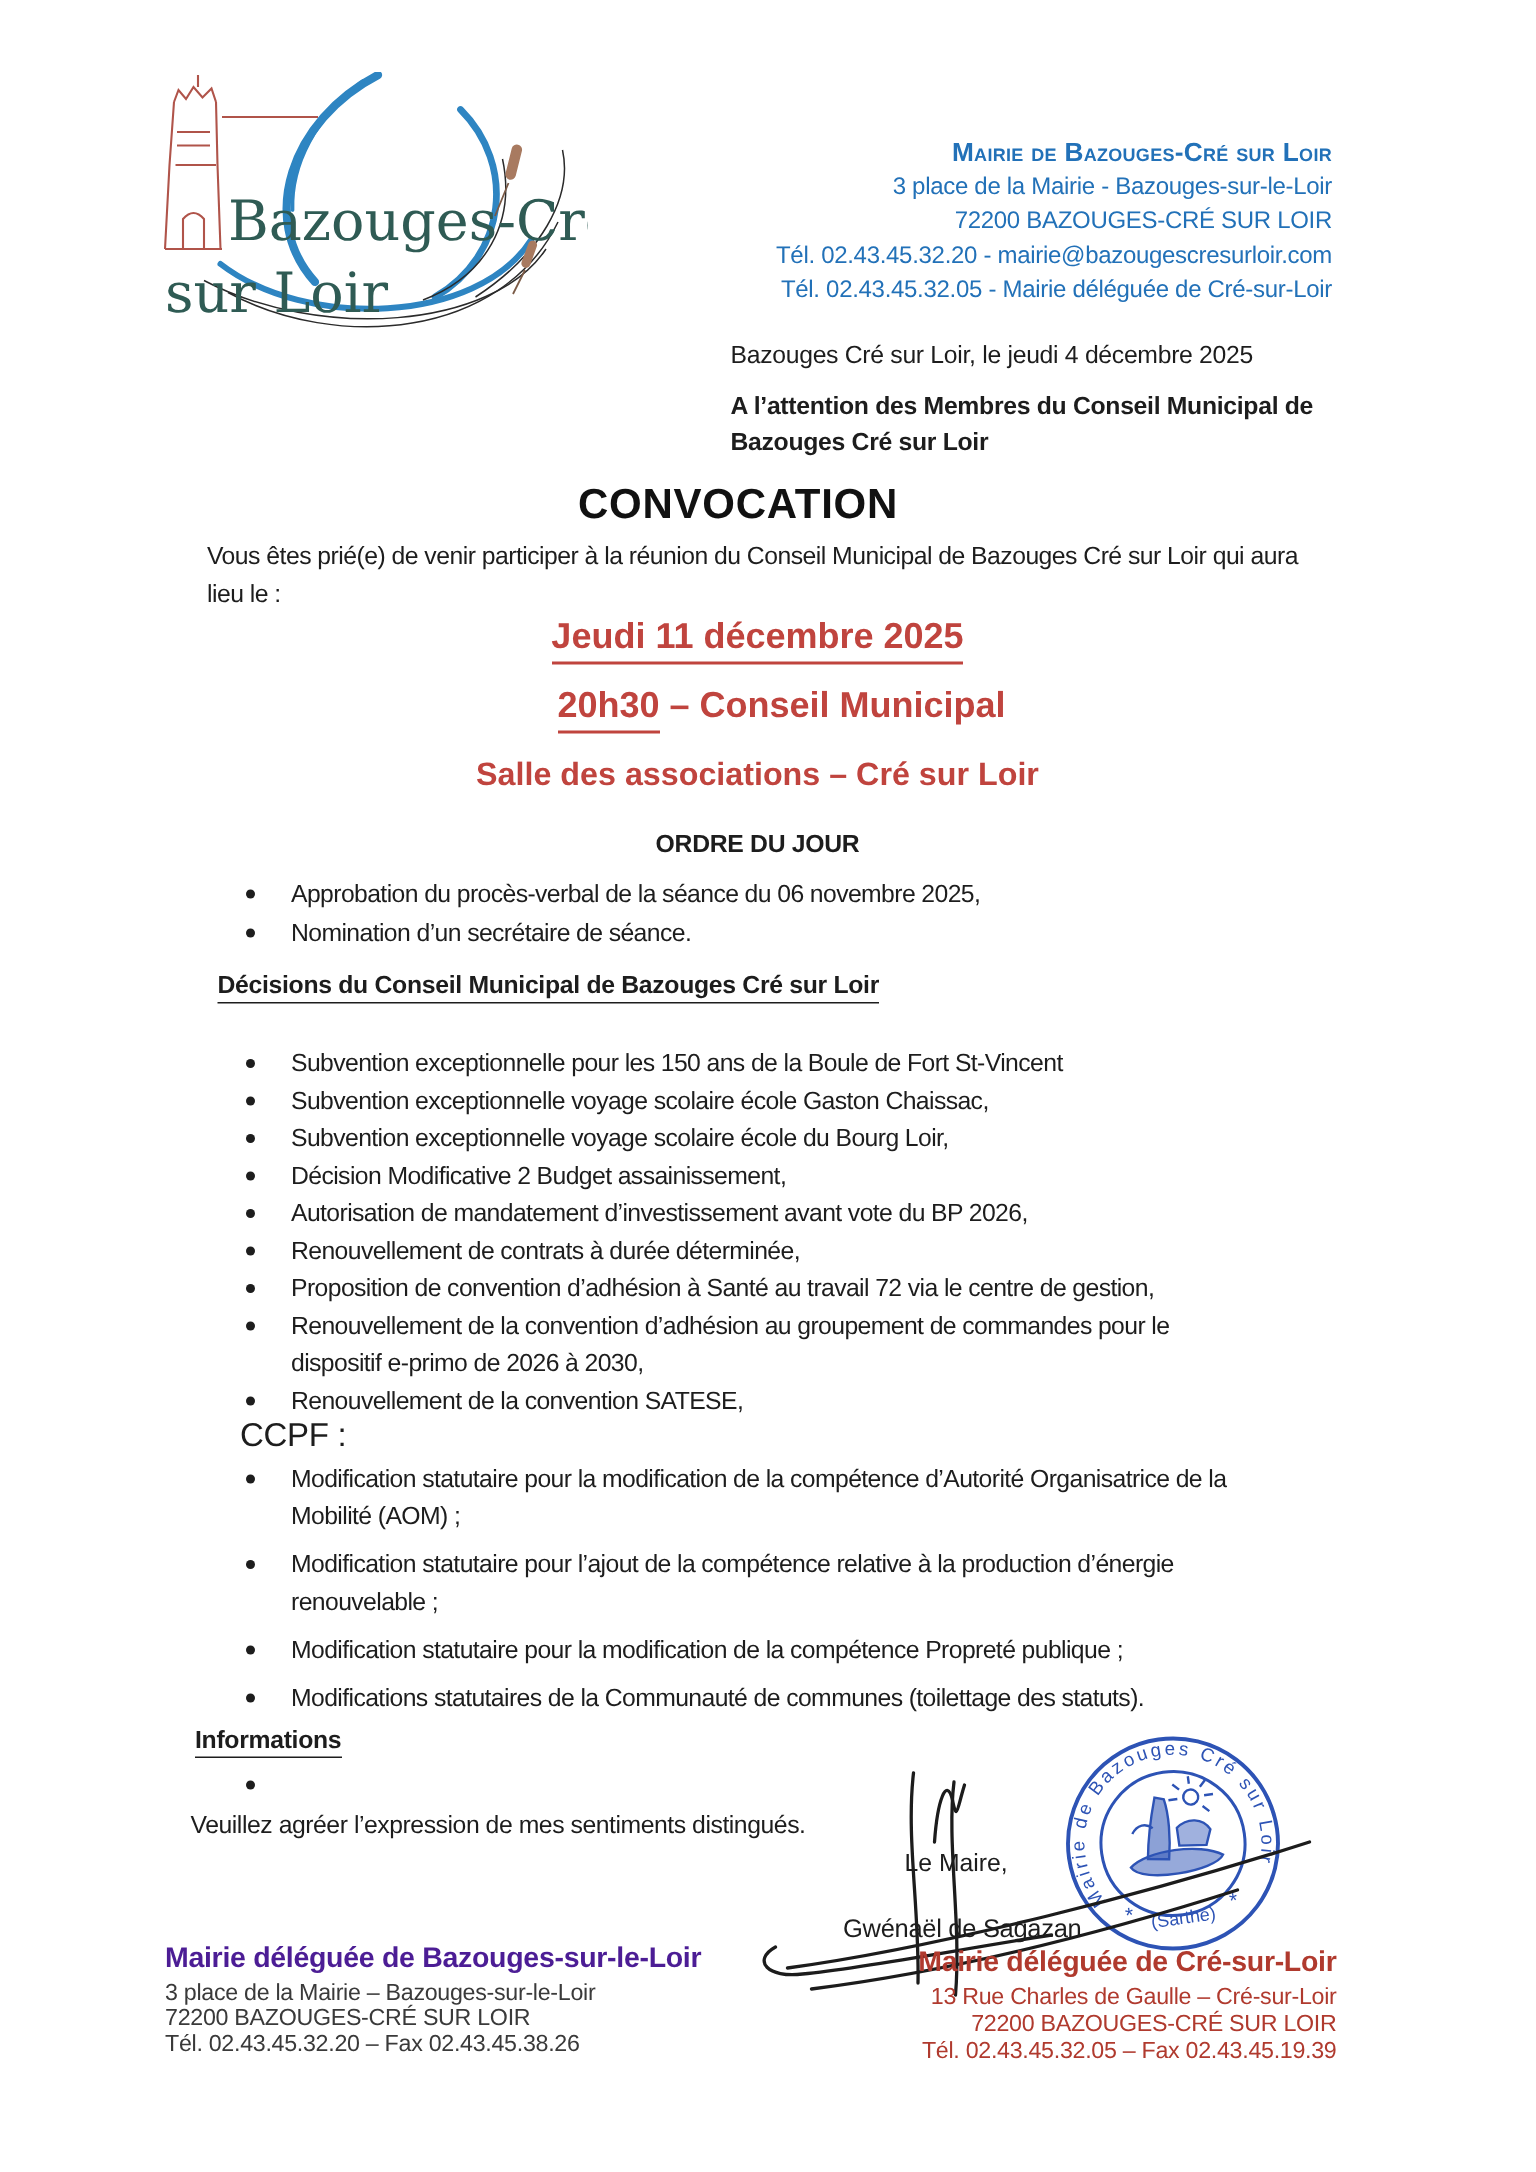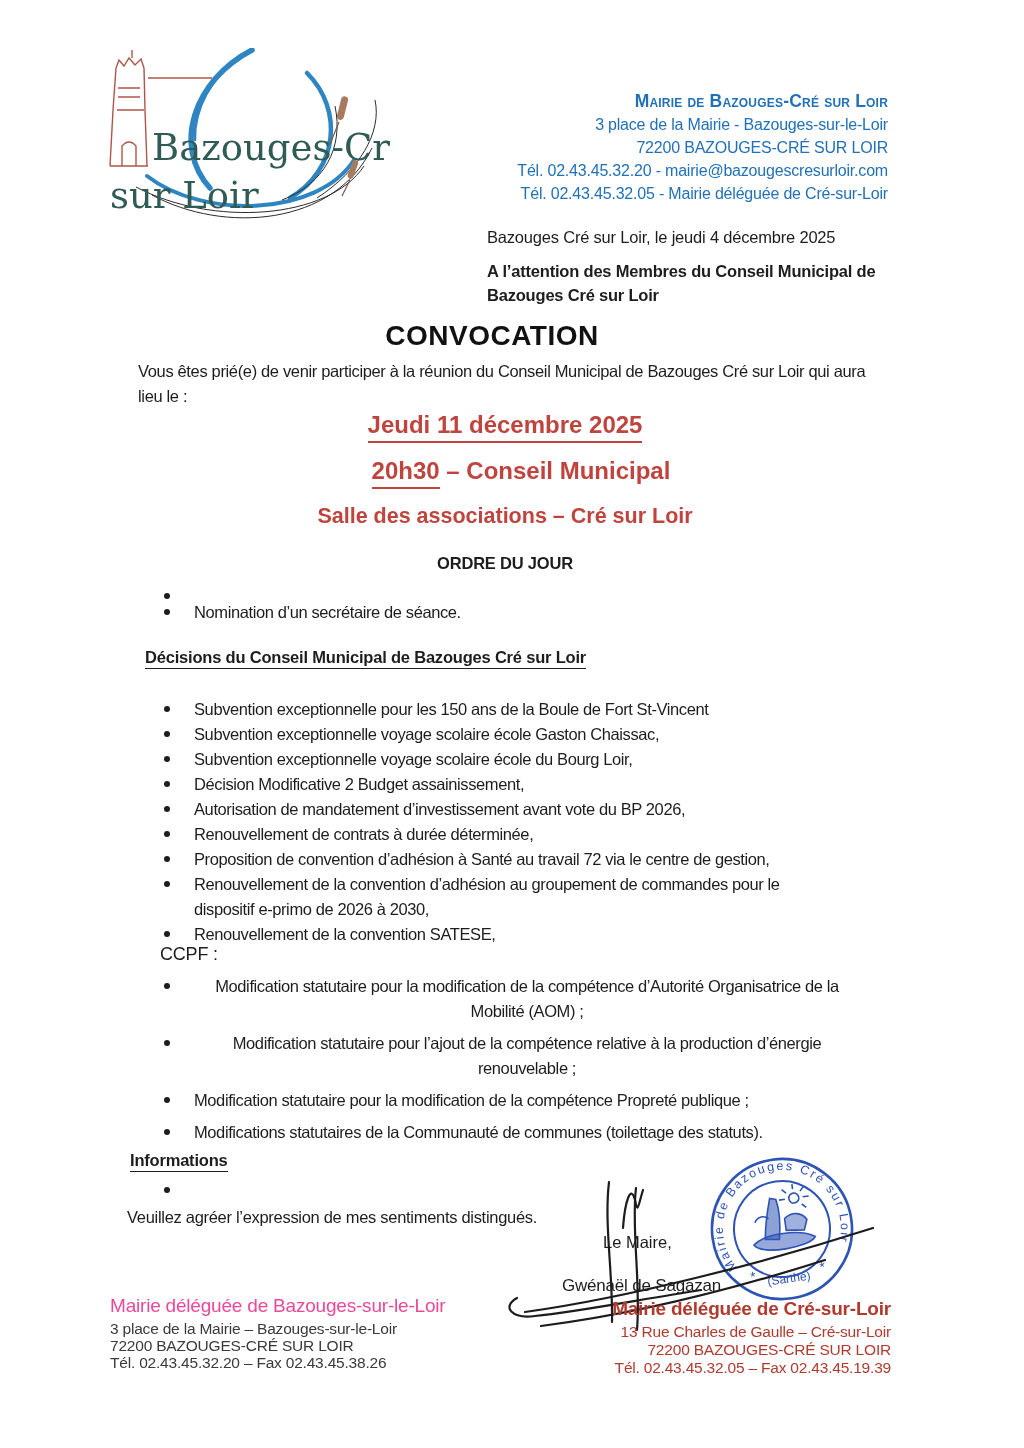--- a/index.html
+++ b/index.html
@@ -26,32 +26,32 @@
   
   .ordre{top:554px;left:0;width:1010px;text-align:center;font-weight:700;font-size:16.5px;letter-spacing:-0.2px;}
   ul.blist{list-style:none;margin:0;padding:0;font-size:16.5px;letter-spacing:-0.4px;}
   ul.blist li{display:flex;align-items:flex-start;line-height:25px;}
   ul.blist .dot{flex:0 0 auto;width:6px;height:6px;border-radius:50%;background:#1d1d1d;margin:9px 24px 0 4px;}
   .list1{top:584px;left:160px;width:720px;}
   .list1 li{margin-bottom:0.5px;}
   .sec-head{font-weight:700;font-size:16.5px;letter-spacing:-0.2px;border-bottom:1.8px solid #1d1d1d;padding-bottom:1px;display:inline-block;}
   .decisions-h{top:648px;left:145px;}
   .list2{top:697px;left:160px;width:670px;}
-  .ccpf-h{top:944px;left:160px;font-size:18px;letter-spacing:-0.2px;}
-  .list3{top:974px;left:160px;width:700px;text-align:center;}
+  .ccpf-h{top:944px;left:160px;font-size:22px;letter-spacing:-0.2px;}
+  .list3{top:974px;left:160px;width:700px;}
   .list3 li{line-height:22.5px;margin-bottom:7px;}
   .list3 .dot{margin-top:8px;}
   .informations-h{top:1151px;left:130px;}
   .list4{top:1178px;left:160px;width:700px;}
   .veuillez{top:1208px;left:127px;font-size:16.5px;letter-spacing:-0.3px;}
   .lemaire{top:1233px;left:603px;font-size:16.5px;}
   .signer{top:1276px;left:562px;font-size:17px;letter-spacing:-0.2px;}
   
   .footL{top:1297px;left:110px;color:#3a3a3a;font-size:15.5px;line-height:17px;letter-spacing:-0.2px;}
-  .footL .ft{font-size:19px;font-weight:400;color:#ec4899;margin-bottom:6px;letter-spacing:-0.2px;}
+  .footL .ft{font-size:19px;font-weight:700;color:#4c1d95;margin-bottom:6px;letter-spacing:-0.2px;}
   .footR{top:1300px;right:133px;text-align:right;color:#b03a2e;font-size:15.5px;line-height:18px;letter-spacing:-0.2px;}
   .footR .ft{font-size:19px;font-weight:700;margin-bottom:5px;}
   svg text{font-family:"Liberation Sans",sans-serif;}
   .logo-text{font-family:"DejaVu Serif",serif;}
 </style>
 </head>
 <body>
 
 <div class="page">
 
@@ -110,20 +110,21 @@
   </div>
   <div class="abs red m-time">
     <span class="u-red">20h30</span><span> – Conseil Municipal</span>
   </div>
   <div class="abs red m-place">Salle des associations – Cré sur Loir</div>
 
   <div class="abs ordre">ORDRE DU JOUR</div>
   <ul class="abs blist list1">
     <li>
         <span class="dot"></span>
+        <span>Approbation du procès-verbal de la séance du 06 novembre 2025,</span>
       </li>
     <li>
         <span class="dot"></span>
         <span>Nomination d’un secrétaire de séance.</span>
       </li>
   </ul>
 
   <div class="abs decisions-h">
     <span class="sec-head">Décisions du Conseil Municipal de Bazouges Cré sur Loir</span>
   </div>

